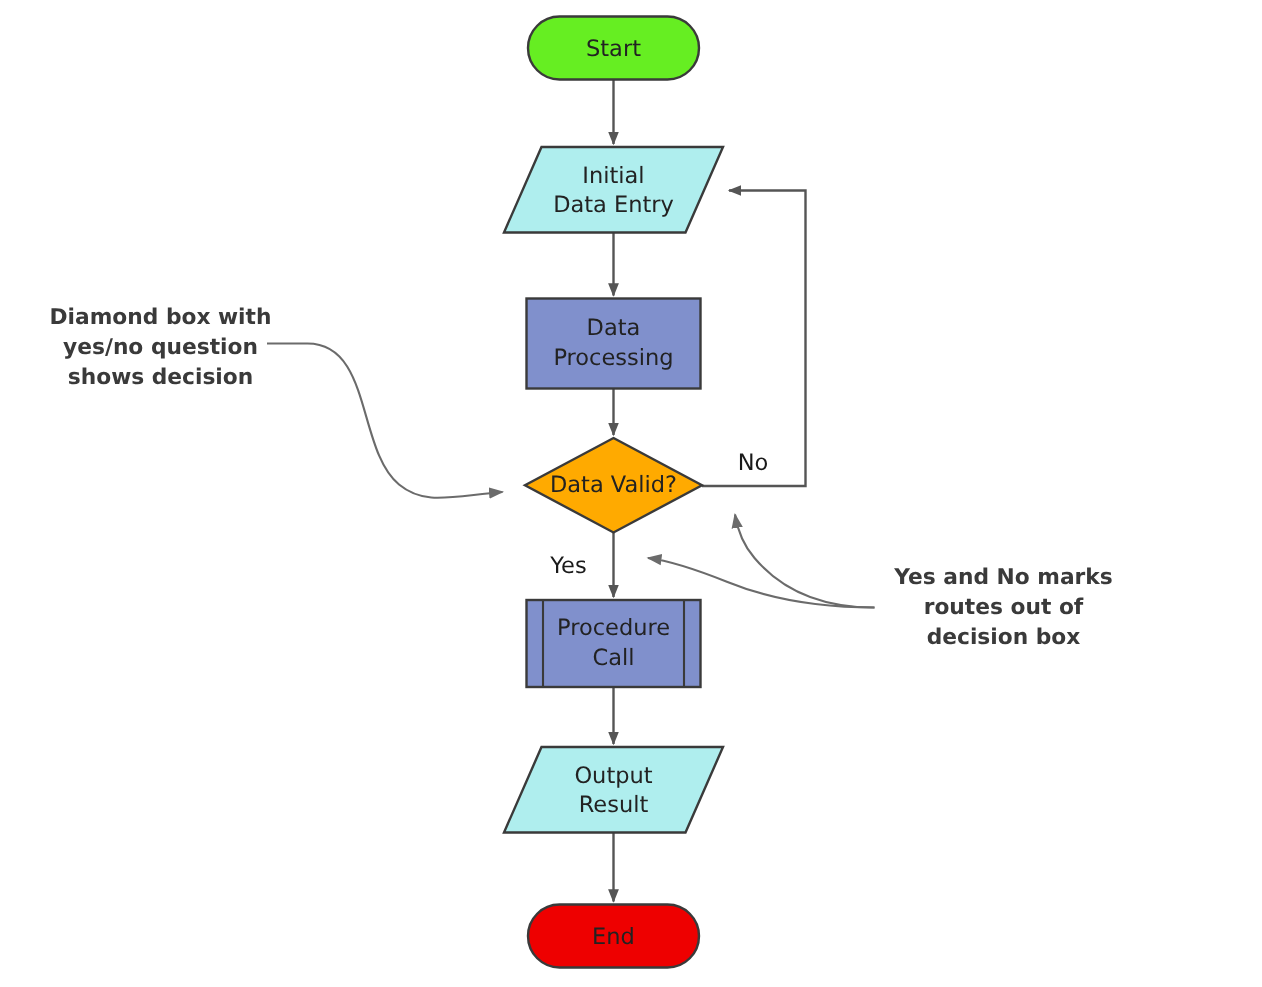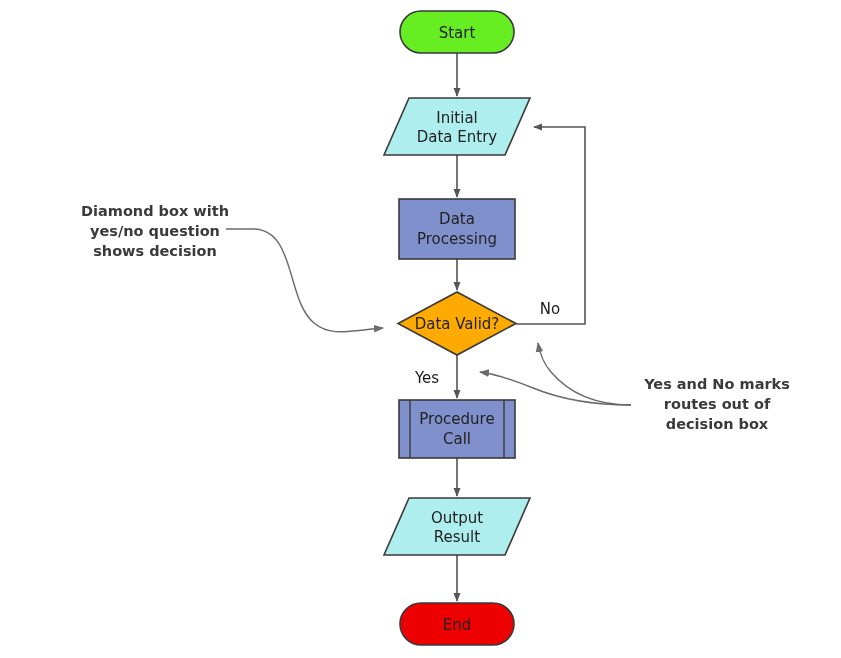--- a/index.html
+++ b/index.html
@@ -14,21 +14,20 @@
     position: relative;
     overflow: hidden;
     font-family: "DejaVu Sans", "Liberation Sans", sans-serif;
   }
   #flow-root {
     position: absolute;
     left: 0;
     top: 0;
     width: 690px;
     height: 658px;
-    padding-left: 48px;
   }
   svg { display: block; }
 
   .node-label {
     font-family: "DejaVu Sans", "Liberation Sans", sans-serif;
     font-size: 15px;
     fill: #222222;
     text-anchor: middle;
     dominant-baseline: middle;
   }

